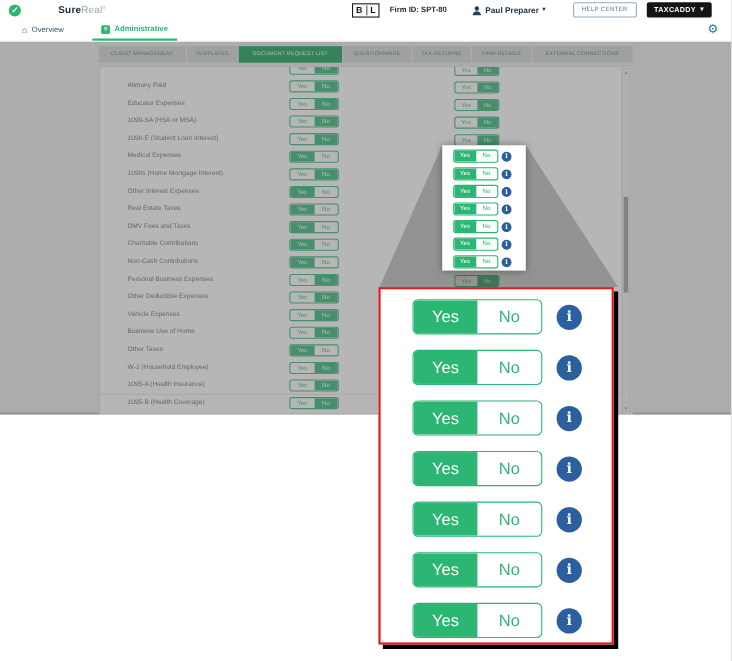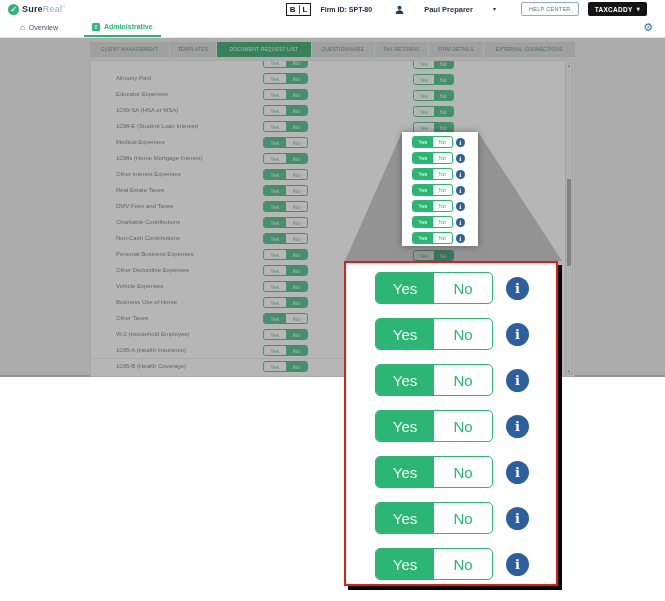--- a/index.html
+++ b/index.html
@@ -9,28 +9,28 @@
   body{font-family:"Liberation Sans",sans-serif;background:#fff;}
   .screen{position:relative;width:665px;height:601px;background:#fff;overflow:hidden;}
 
   
   .topbar{position:absolute;left:0;top:0;width:665px;height:18px;background:#fff;
     display:flex;align-items:center;padding:0 18px 0 8px;}
   .logo{display:flex;align-items:center;gap:3px;}
   .logo-check{width:11px;height:11px;border-radius:50%;background:var(--green);color:#fff;
     font-size:8px;line-height:11px;text-align:center;font-weight:bold;}
   .brand{font-size:9px;letter-spacing:.2px;}
-  .brand b{color:#1d2b36;} .brand span{color:#9aa5ab;}
+  .brand b{color:#1d2b36;margin-left:31px;} .brand span{color:#9aa5ab;}
   .brand sup{font-size:4px;color:#9aa5ab;}
   .top-right{margin-left:auto;display:flex;align-items:center;gap:9px;}
   .bl-badge{display:flex;align-items:stretch;border:1.5px solid #1a1a1a;padding:1px 3px;gap:3px;}
   .bl-badge span{font-size:8px;font-weight:bold;color:#111;line-height:9px;}
   .bl-badge i{width:1px;background:#555;}
   .firm-id{font-size:7px;font-weight:bold;color:#1c2630;}
-  .user{display:flex;align-items:center;gap:20px;margin-left:14px;}
+  .user{display:flex;align-items:center;gap:3px;margin-left:14px;}
   .person-ic{width:9px;height:9px;}
   .user-name{font-size:7.5px;font-weight:bold;color:#1c2d3f;}
   .chev{font-size:6px;color:#1c2d3f;line-height:6px;}
   .btn-help{margin-left:16px;border:1px solid #97abbd;color:#5b7590;background:#fff;
     font-size:5.5px;letter-spacing:.3px;padding:3px 7px;border-radius:2px;}
   .btn-taxcaddy{background:#141414;color:#fff;font-size:6.5px;font-weight:bold;letter-spacing:.3px;
     padding:3.5px 7px;border-radius:2px;display:flex;align-items:center;gap:4px;border:none;}
   .btn-taxcaddy .chev{color:#fff;}
 
   

